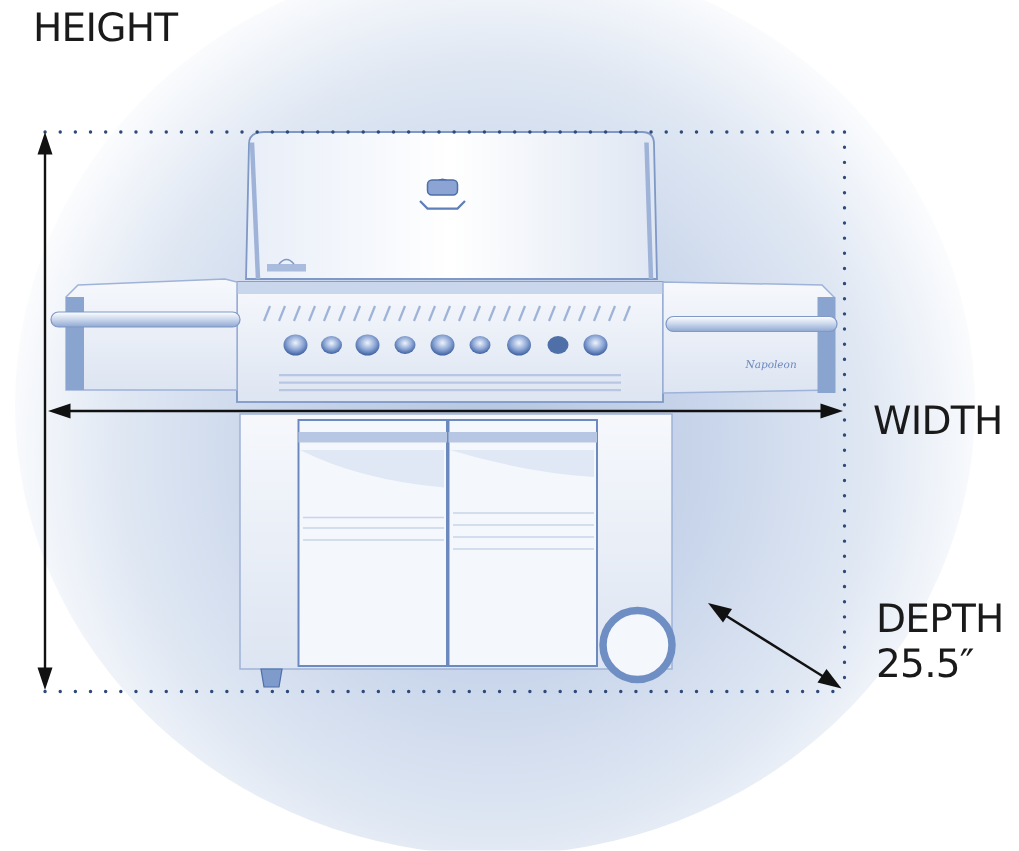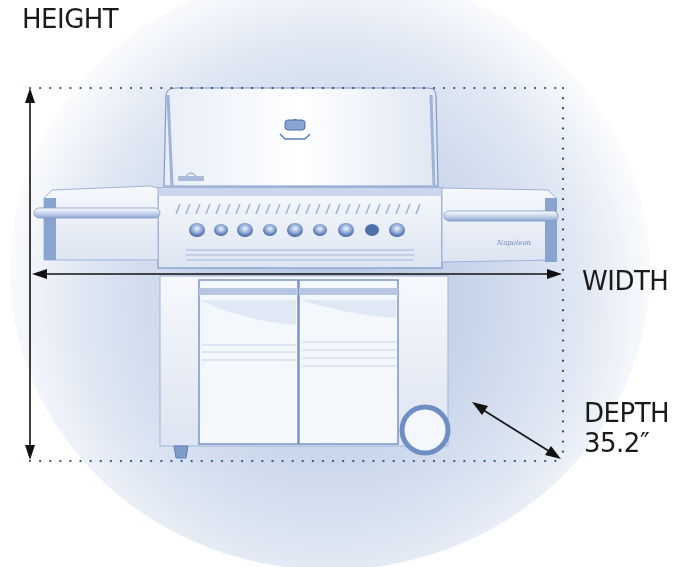--- a/index.html
+++ b/index.html
@@ -196,14 +196,14 @@
 <div class="label" id="label-height">
   <span class="title">HEIGHT</span>
 </div>
 
 <div class="label" id="label-width">
   <span class="title">WIDTH</span>
 </div>
 
 <div class="label" id="label-depth">
   <span class="title">DEPTH</span>
-  <span class="value">35.2″</span>
+  <span class="value">25.5″</span>
 </div>
 
 </body></html>

